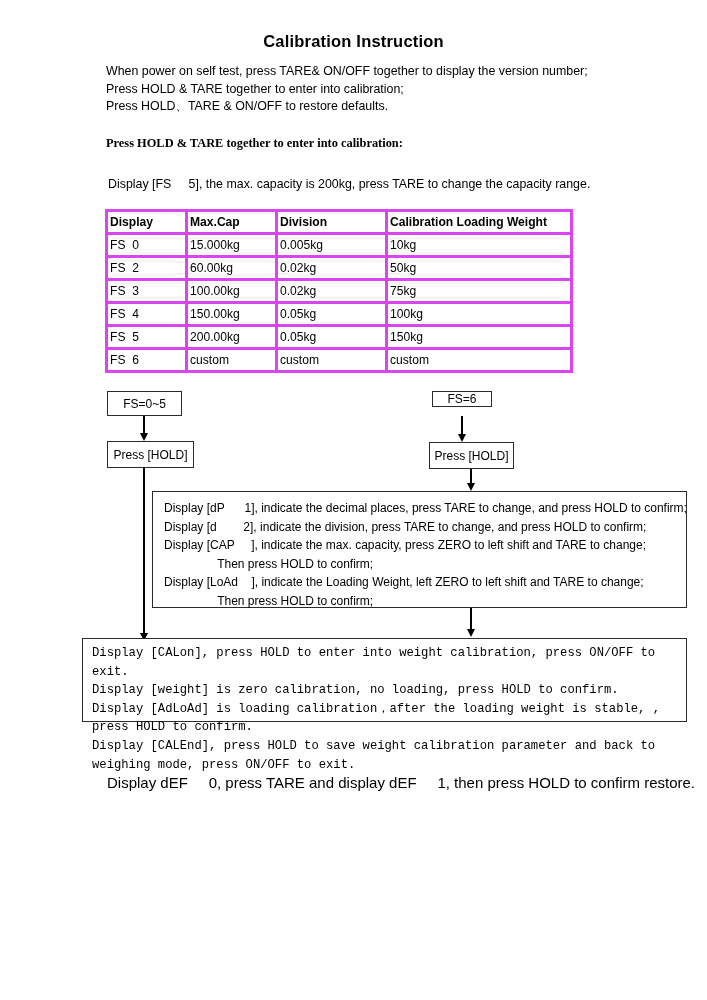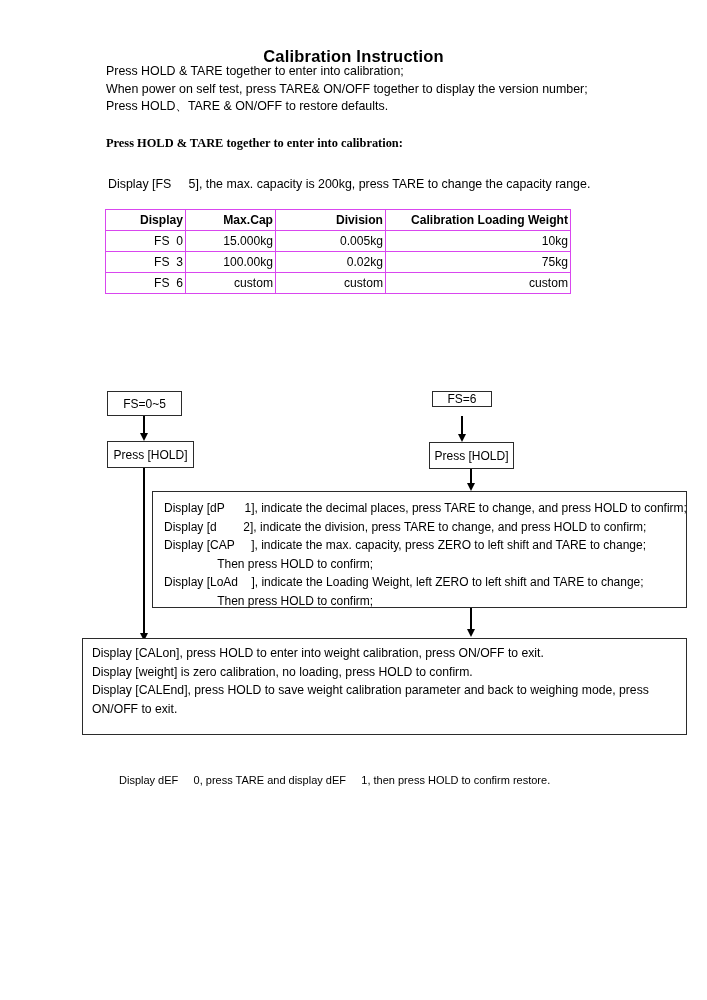--- a/index.html
+++ b/index.html
@@ -24,21 +24,20 @@
   
   .doc-title {
     position: absolute;
     top: 32px;
     left: 0;
     width: 707px;
     text-align: center;
     font-size: 16.5px;
     font-weight: bold;
     letter-spacing: 0.2px;
-    margin-top: 15px;
   }
 
   
   .intro {
     position: absolute;
     top: 63px;
     left: 106px;
     width: 540px;
     font-size: 12.4px;
     line-height: 17.5px;
@@ -67,22 +66,22 @@
     position: absolute;
     top: 209px;
     left: 105px;
     width: 465px;
     border-collapse: collapse;
     font-size: 12.1px;
     table-layout: fixed;
   }
   table.fs-table th,
   table.fs-table td {
-    border: 1px solid #d946ef;
-    text-align: right;
+    border: 3px solid #d946ef;
+    text-align: left;
     padding: 1px 2px;
     height: 18px;
     line-height: 16px;
     white-space: pre;
   }
   table.fs-table th { font-weight: bold; }
   table.fs-table col.c1 { width: 80px; }
   table.fs-table col.c2 { width: 90px; }
   table.fs-table col.c3 { width: 110px; }
   table.fs-table col.c4 { width: 185px; }
@@ -148,55 +147,56 @@
     line-height: 18.5px;
   }
   #detail-box .rows div { white-space: pre; }
 
   
   #final-box {
     position: absolute;
     left: 82px;
     top: 638px;
     width: 605px;
-    height: 97px;
+    height: 84px;
     border: 1px solid #2b2b2b;
     box-sizing: border-box;
     background: #ffffff;
+    font-family: Liberation Mono, monospace;
   }
   #final-box .rows {
     position: absolute;
     left: 9px;
     top: 5px;
     width: 588px;
     font-size: 12.2px;
     line-height: 18.6px;
   }
   #final-box .rows div { white-space: pre-wrap; }
 
   
   #restore-head { top: 757px; left: 107px; }
   #restore-line {
     position: absolute;
     top: 774px;
-    left: 119px;
-    font-size: 11px;
+    left: 107px;
+    font-size: 15px;
     white-space: pre;
   }
 </style>
 </head>
 <body>
 
 <div class="page">
 
   <div class="doc-title">Calibration Instruction</div>
 
   <div class="intro">
+    <div>When power on self test, press TARE&amp; ON/OFF together to display the version number;</div>
     <div>Press HOLD &amp; TARE together to enter into calibration;</div>
-    <div>When power on self test, press TARE&amp; ON/OFF together to display the version number;</div>
     <div>Press HOLD、TARE &amp; ON/OFF to restore defaults.</div>
   </div>
 
   <div class="section-head" id="calib-head">Press HOLD &amp; TARE together to enter into calibration:</div>
 
   <div class="lead-line">Display [FS     5], the max. capacity is 200kg, press TARE to change the capacity range.</div>
 
   <table class="fs-table">
     <colgroup>
         <col class="c1">
@@ -213,24 +213,42 @@
       </tr>
     </thead>
     <tbody>
       <tr>
         <td>FS  0</td>
         <td>15.000kg</td>
         <td>0.005kg</td>
         <td>10kg</td>
       </tr>
       <tr>
+        <td>FS  2</td>
+        <td>60.00kg</td>
+        <td>0.02kg</td>
+        <td>50kg</td>
+      </tr>
+      <tr>
         <td>FS  3</td>
         <td>100.00kg</td>
         <td>0.02kg</td>
         <td>75kg</td>
+      </tr>
+      <tr>
+        <td>FS  4</td>
+        <td>150.00kg</td>
+        <td>0.05kg</td>
+        <td>100kg</td>
+      </tr>
+      <tr>
+        <td>FS  5</td>
+        <td>200.00kg</td>
+        <td>0.05kg</td>
+        <td>150kg</td>
       </tr>
       <tr>
         <td>FS  6</td>
         <td>custom</td>
         <td>custom</td>
         <td>custom</td>
       </tr>
     </tbody>
   </table>
 
@@ -254,19 +272,20 @@
       <div>                Then press HOLD to confirm;</div>
     </div>
   </div>
 
   <div class="arrow" id="arr-mid"></div>
 
   <div id="final-box">
     <div class="rows">
       <div>Display [CALon], press HOLD to enter into weight calibration, press ON/OFF to exit.</div>
       <div>Display [weight] is zero calibration, no loading, press HOLD to confirm.</div>
+      <div>Display [AdLoAd] is loading calibration，after the loading weight is stable, , press HOLD to confirm.</div>
       <div>Display [CALEnd], press HOLD to save weight calibration parameter and back to weighing mode, press ON/OFF to exit.</div>
     </div>
   </div>
 
   <div id="restore-line">Display dEF     0, press TARE and display dEF     1, then press HOLD to confirm restore.</div>
 
 </div>
 
 </body></html>

